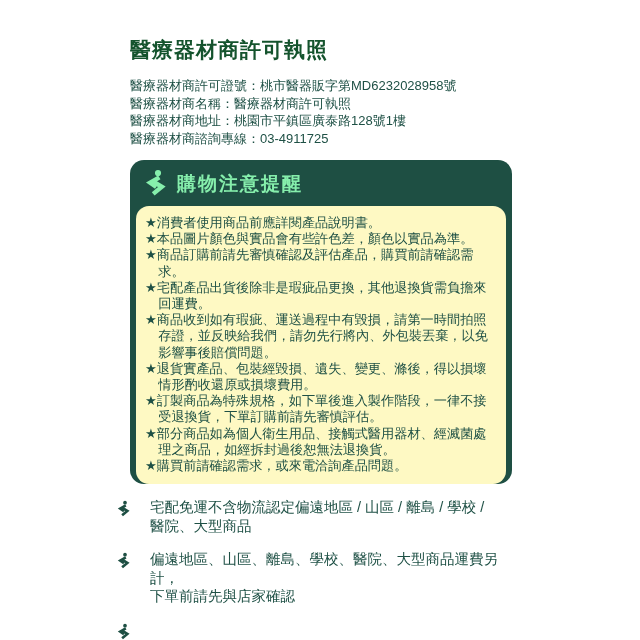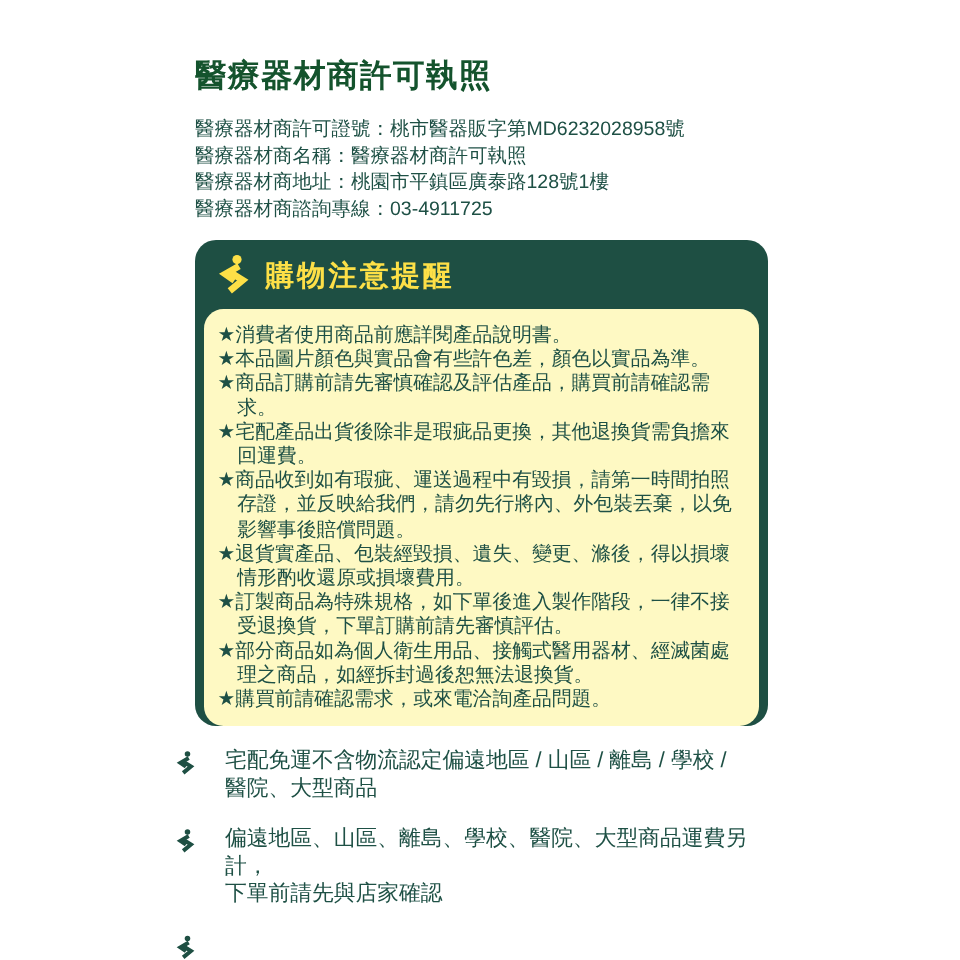--- a/index.html
+++ b/index.html
@@ -27,21 +27,21 @@
     margin-top: 13px;
     background: #1E4F43;
     border-radius: 14px;
     width: 382px;
   }
   .notice-header {
     display: flex;
     align-items: center;
     gap: 9px;
     padding: 9px 14px 8px 13px;
-    color: #fde047;
+    color: #86efac;
   }
   .notice-header .logo { width: 25px; height: 29px; flex: 0 0 auto; }
   .notice-title {
     font-size: 19px;
     font-weight: 700;
     letter-spacing: 2px;
   }
   .notice-body {
     background: #fef9c3;
     border-radius: 13px;

